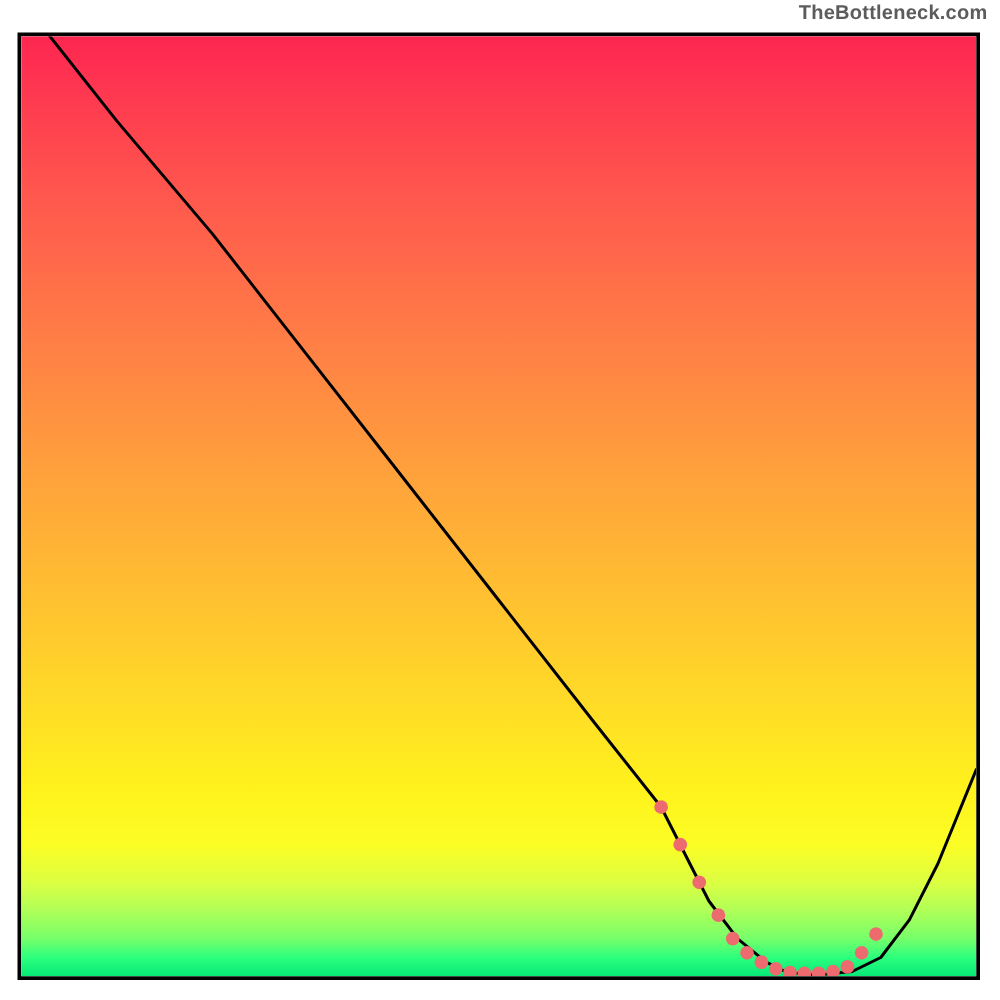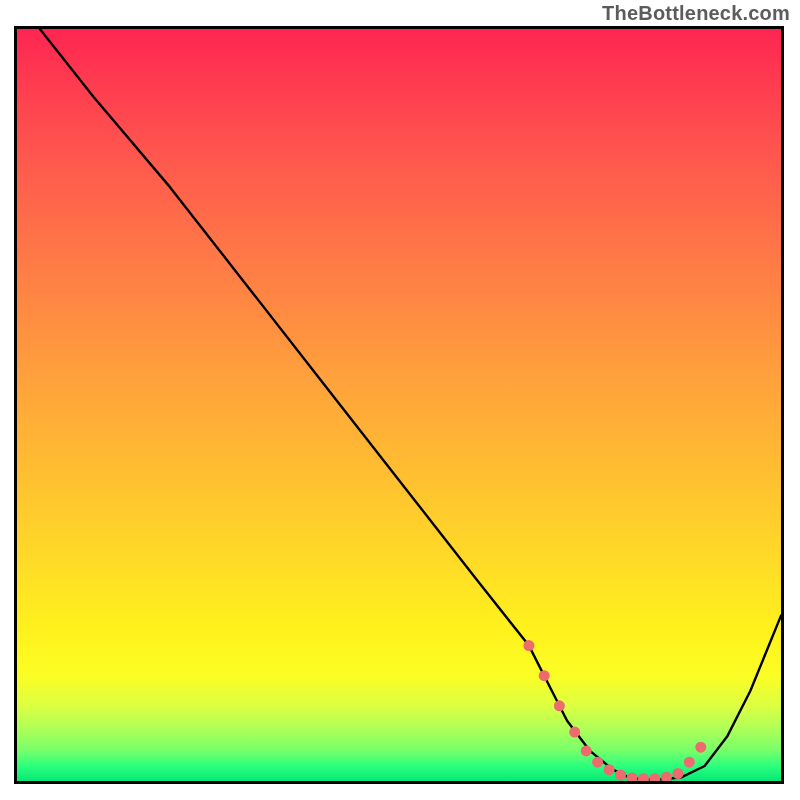--- a/index.html
+++ b/index.html
@@ -8,21 +8,21 @@
     width: 800px;
     height: 800px;
     overflow: hidden;
     background: #ffffff;
     font-family: Arial, Helvetica, sans-serif;
   }
   .watermark {
     position: absolute;
     top: 2px;
     right: 10px;
-    font-size: 20px;
+    font-size: 16px;
     font-weight: 600;
     color: #5c5c5c;
     letter-spacing: 0.2px;
     z-index: 10;
   }
   .plot-outer {
     position: absolute;
     left: 0;
     top: 0;
     width: 800px;

